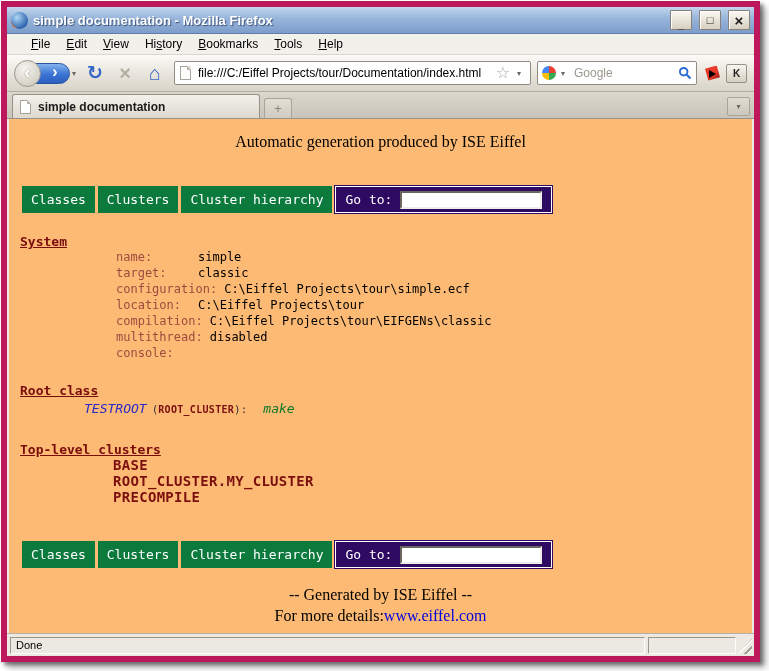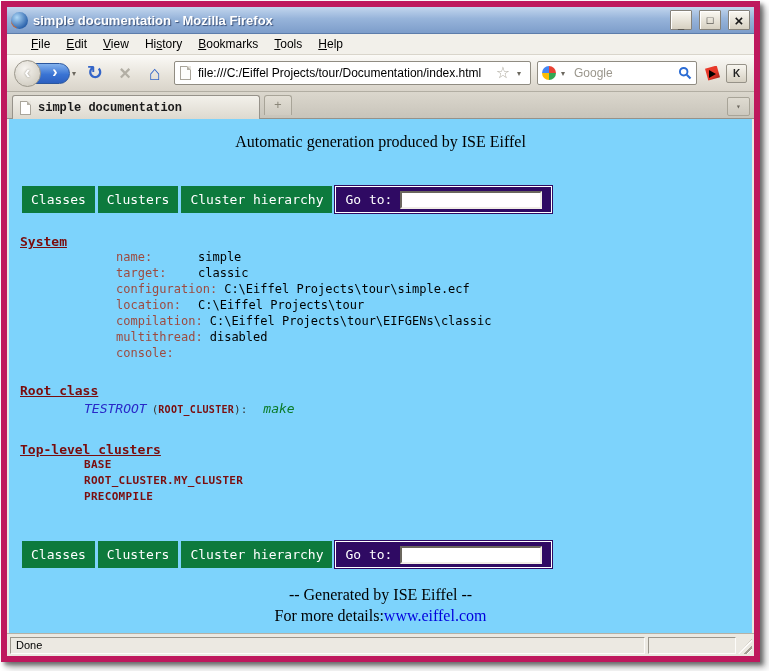--- a/index.html
+++ b/index.html
@@ -59,33 +59,33 @@
     font-family:"Liberation Sans","DejaVu Sans",sans-serif;color:#000;}
   .search-input::placeholder{color:#9a968c;opacity:1;}
   .kaspersky-icon{width:15px;height:15px;margin:0 6px 0 8px;position:relative;
     background:linear-gradient(135deg,#e8392a 55%,#8f1410);clip-path:polygon(0 22%,78% 0,100% 78%,22% 100%);}
   .kaspersky-icon::after{content:"";position:absolute;left:4px;top:4px;width:0;height:0;
     border-left:7px solid #000;border-top:4px solid transparent;border-bottom:4px solid transparent;}
   .k-btn{width:21px;height:19px;background:linear-gradient(180deg,#f8f6f0,#d6d0c2);border:1px solid #969288;
     border-radius:2px;font-size:10px;font-weight:bold;display:flex;align-items:center;justify-content:center;color:#222;}
   
   .tabbar{height:27px;flex:0 0 27px;background:linear-gradient(180deg,#dbd7cd,#c8c4ba);
-    border-bottom:1px solid #96928a;display:flex;padding:3px 3px 0 5px;position:relative;font-family:Liberation Mono, monospace;}
+    border-bottom:1px solid #96928a;display:flex;align-items:flex-end;padding:3px 3px 0 5px;position:relative;}
   .tab{width:248px;height:24px;background:linear-gradient(180deg,#f3f1eb,#ddd9cf);
     border:1px solid #96928a;border-bottom:none;border-radius:3px 3px 0 0;
     display:flex;align-items:center;gap:7px;padding:0 7px;font-size:12px;font-weight:bold;color:#1a1a1a;}
   .tab .page-icon{background:#fff;}
   .newtab-btn{width:28px;height:20px;margin-left:4px;background:linear-gradient(180deg,#e2ded4,#cfcbc1);
     border:1px solid #a8a498;border-bottom:none;border-radius:3px 3px 0 0;color:#8a8678;
     font-size:13px;display:flex;align-items:center;justify-content:center;}
   .tablist-btn{position:absolute;right:4px;top:5px;width:23px;height:19px;border:1px solid #a8a498;
     background:linear-gradient(180deg,#dfdbd1,#ccc8be);color:#6b675e;font-size:8px;
     display:flex;align-items:center;justify-content:center;border-radius:2px;}
   
-  .content{flex:1;margin:0 2px;background:#7dd3fc;overflow:hidden;position:relative;
+  .content{flex:1;margin:0 2px;background:#fdba74;overflow:hidden;position:relative;
     font-family:"DejaVu Sans Mono","Liberation Mono",monospace;font-size:13px;color:#000;}
   .doc-header{margin-top:14px;text-align:center;font-family:"Liberation Serif","DejaVu Serif",serif;
     font-size:16px;}
   .btn-row{display:flex;align-items:stretch;height:27px;margin-left:13px;}
   .btn-row-top{margin-top:35px;}
   .btn-row-bottom{margin-top:36px;}
   .green-btn{background:var(--button_green);color:#fff;border:none;margin-right:3px;padding:0 9px;
     font-family:"DejaVu Sans Mono","Liberation Mono",monospace;font-size:13px;display:flex;align-items:center;cursor:pointer;}
   .goto-box{background:var(--goto_purple);color:#fff;display:flex;align-items:center;gap:8px;
     padding:0 9px;font-size:13px;border:1px solid #fff;outline:1px solid var(--goto_purple);}
@@ -96,21 +96,21 @@
   .h-root{margin-top:22px;}
   .h-clusters{margin-top:24px;}
   .sys-row{padding-left:107px;line-height:16px;font-size:12px;white-space:nowrap;}
   .sys-label{color:var(--label_brown);display:inline-block;min-width:82px;padding-right:7px;}
   .sys-value{color:#000;}
   .root-line{padding-left:75px;line-height:17px;margin-top:2px;font-size:12px;}
   .class-link{color:var(--class_blue);font-style:italic;font-size:13px;margin-right:5px;cursor:pointer;}
   .paren{color:#333;font-size:11px;}
   .cluster-small{color:var(--cluster_red);font-size:10px;font-weight:bold;letter-spacing:.3px;cursor:pointer;}
   .feature-link{color:var(--feature_green);font-style:italic;font-size:13px;margin-left:16px;cursor:pointer;}
-  .cluster-item{padding-left:75px;line-height:16px;font-size:11px;font-weight:bold;
+  .cluster-item{padding-left:104px;line-height:16px;font-size:14px;font-weight:bold;
     color:var(--cluster_red);letter-spacing:.3px;cursor:pointer;}
   .doc-footer{margin-top:16px;text-align:center;font-family:"Liberation Serif","DejaVu Serif",serif;
     font-size:16px;line-height:21px;}
   .eiffel-link{color:var(--link_blue);cursor:pointer;}
   .footer-prefix{}
   
   .statusbar{height:23px;flex:0 0 23px;background:#ece9e2;border-top:1px solid #b5b1a6;
     display:flex;align-items:center;font-size:11px;padding:2px 2px 2px 3px;}
   .status-panel{flex:1;height:17px;border:1px solid;border-color:#9a968c #fdfcfa #fdfcfa #9a968c;
     display:flex;align-items:center;padding-left:5px;}

